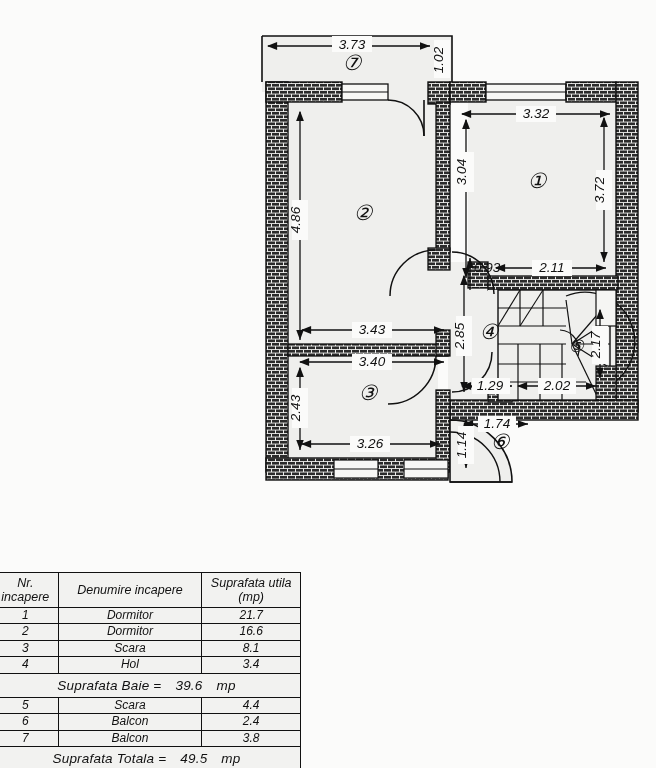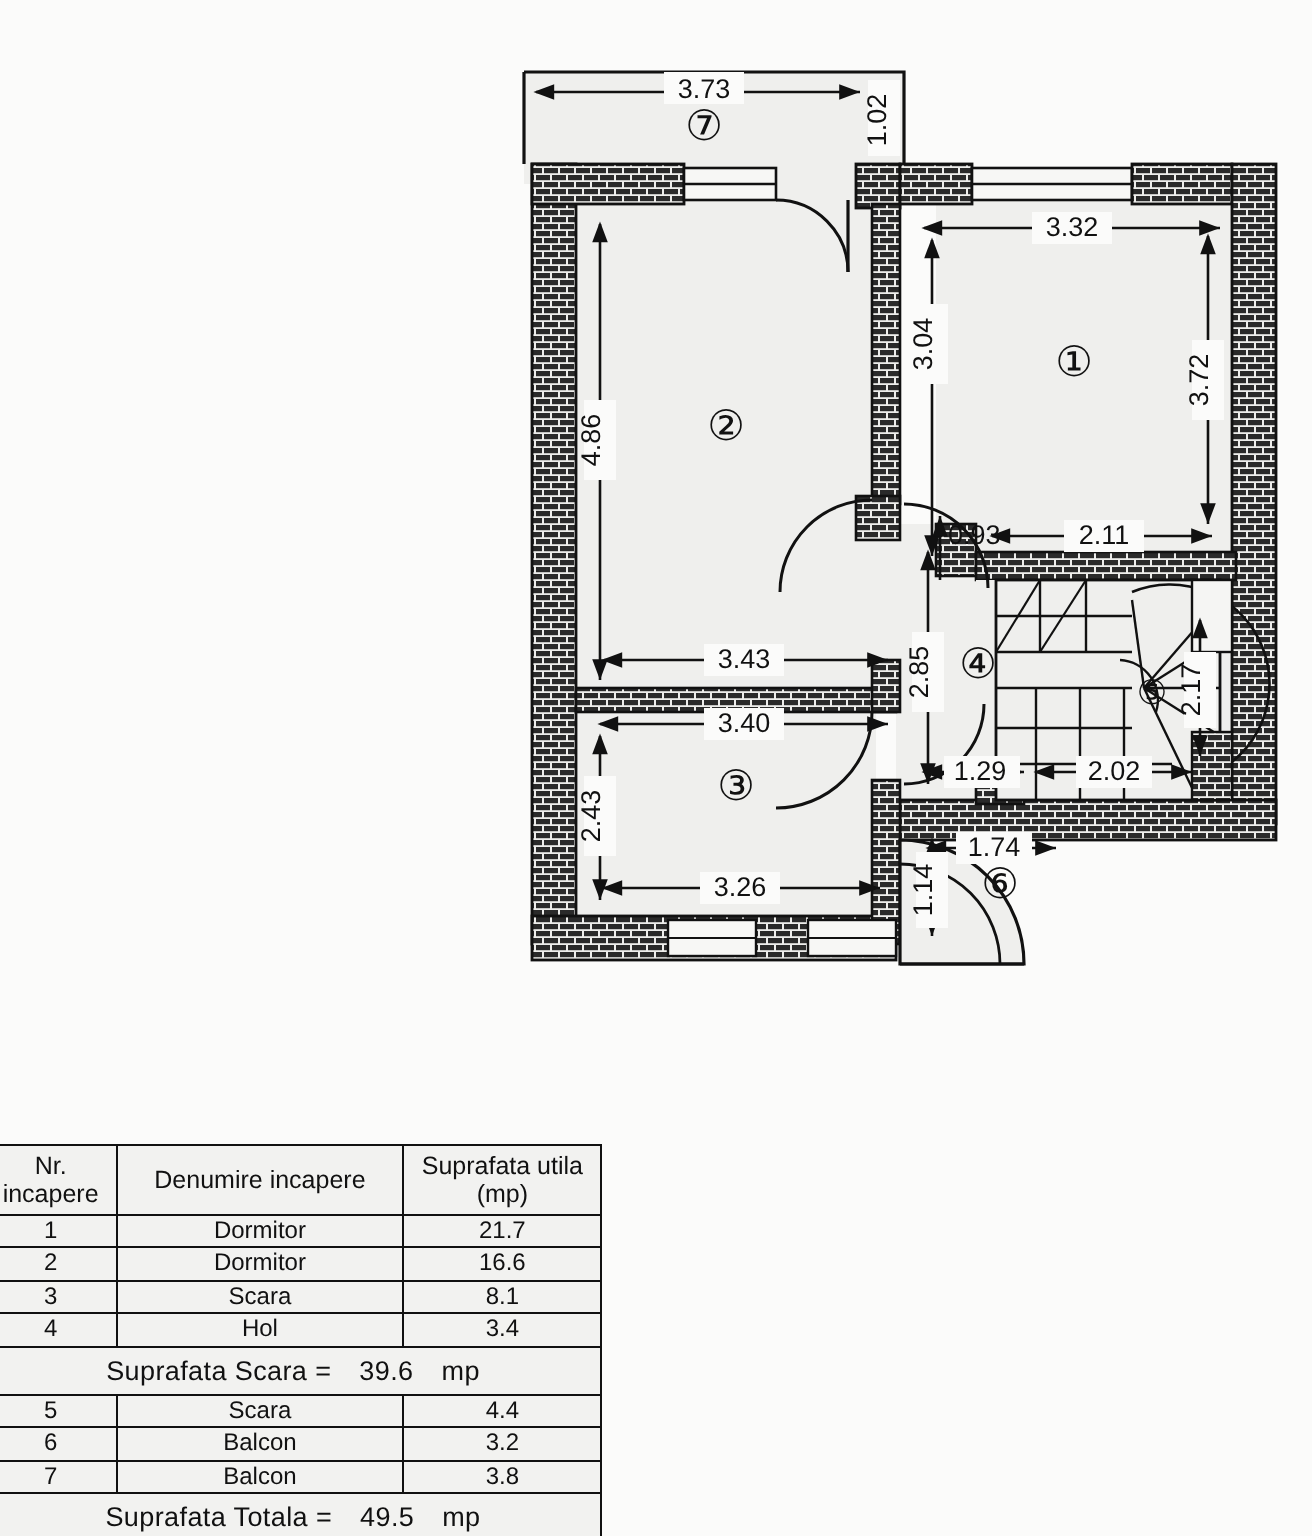--- a/index.html
+++ b/index.html
@@ -3,21 +3,21 @@
 <meta charset="utf-8">
 <style>
   html,body{margin:0;padding:0;}
   body{
     width:656px;height:768px;
     background:#fbfbfa;
     font-family:"Liberation Sans", sans-serif;
     position:relative;
     overflow:hidden;
   }
-  #page{position:relative;width:656px;height:768px;}
+  #page{position:relative;width:656px;height:768px;font-style:italic;}
   #plan{position:absolute;left:0;top:0;width:656px;height:520px;}
   #tablewrap{position:absolute;left:0;top:568px;width:656px;height:232px;}
 
   table.areas{
     border-collapse:collapse;
     position:absolute;
     left:-8px;
     top:4px;
     width:309px;
     background:#f4f4f2;
@@ -300,35 +300,35 @@
           <td class="c-area">8.1</td>
         </tr>
         <tr>
           <td class="c-nr">4</td>
           <td class="c-name">Hol</td>
           <td class="c-area">3.4</td>
         </tr>
         <tr class="summary">
           <td colspan="3">
             <div class="sum-inner">
-              <span class="lbl">Suprafata Scara =</span>
+              <span class="lbl">Suprafata Baie =</span>
               <span class="val">39.6</span>
               <span class="unit">mp</span>
             </div>
           </td>
         </tr>
         <tr>
           <td class="c-nr">5</td>
           <td class="c-name">Scara</td>
           <td class="c-area">4.4</td>
         </tr>
         <tr>
           <td class="c-nr">6</td>
           <td class="c-name">Balcon</td>
-          <td class="c-area">3.2</td>
+          <td class="c-area">2.4</td>
         </tr>
         <tr>
           <td class="c-nr">7</td>
           <td class="c-name">Balcon</td>
           <td class="c-area">3.8</td>
         </tr>
         <tr class="summary">
           <td colspan="3">
             <div class="sum-inner">
               <span class="lbl">Suprafata Totala =</span>

